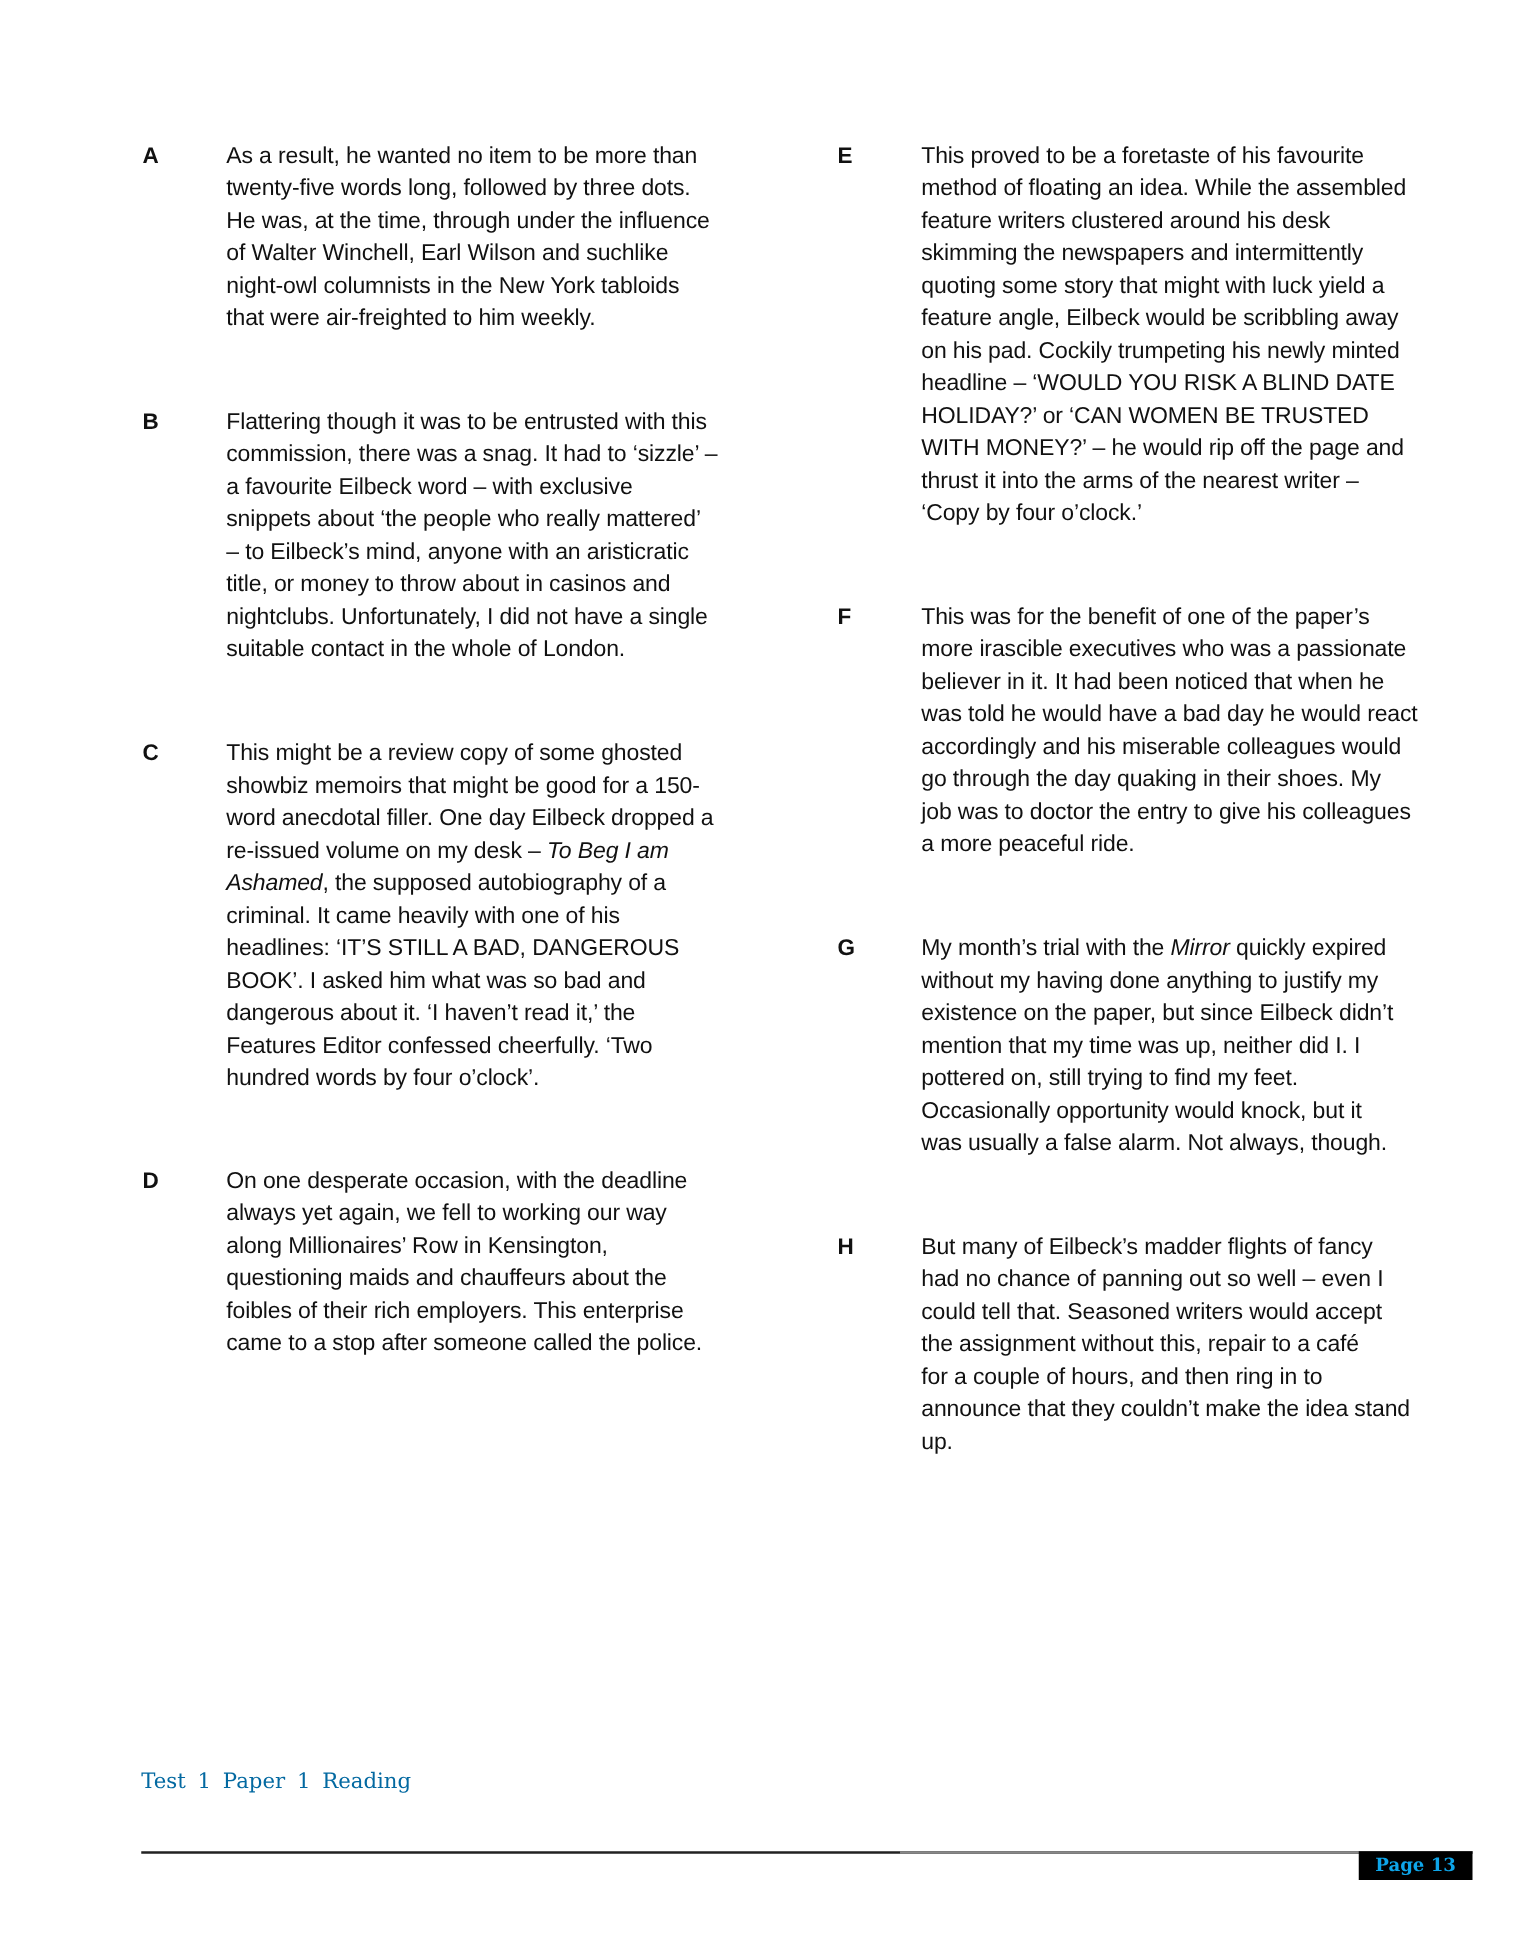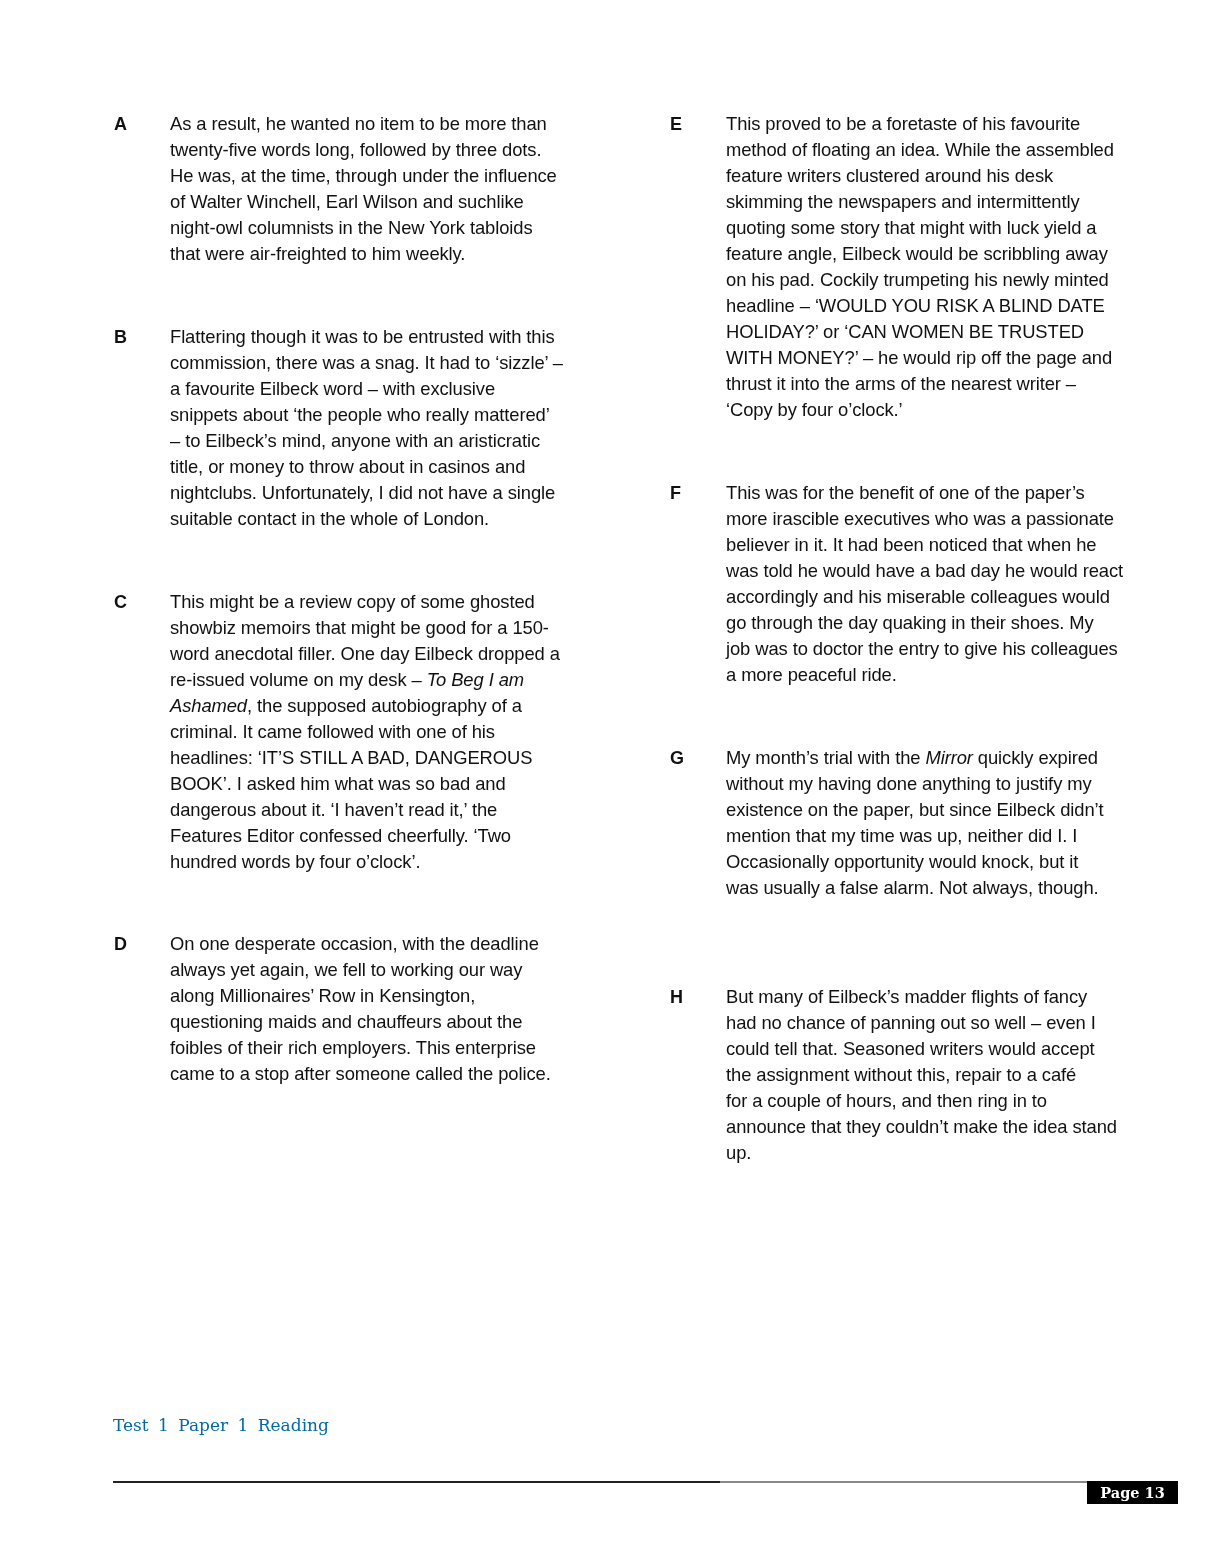--- a/index.html
+++ b/index.html
@@ -28,21 +28,21 @@
     .option .letter {
       position: absolute;
       left: 0;
       top: 0;
       font-weight: bold;
       font-size: 18px;
       line-height: 26px;
     }
     .option .text {
       position: absolute;
-      left: 56px;
+      left: 67px;
       top: 0;
       width: 440px;
       font-size: 18.4px;
       line-height: 26px;
       letter-spacing: -0.1px;
     }
     .option .text .line {
       display: block;
       white-space: nowrap;
     }
@@ -74,21 +74,21 @@
       color: #0369a1;
       word-spacing: 4px;
     }
     .page-badge {
       position: absolute;
       left: 1087px;
       top: 1481px;
       width: 91px;
       height: 23px;
       background: #000000;
-      color: #ffffff;
+      color: #0ea5e9;
       font-family: "DejaVu Serif", serif;
       font-weight: bold;
       font-size: 14.5px;
       line-height: 23px;
       text-align: center;
     }
   </style>
 </head>
 <body>
 
@@ -121,21 +121,21 @@
   </div>
 
   <div class="option" style="left:114px; top:589px;">
     <span class="letter">C</span>
     <div class="text">
       <span class="line">This might be a review copy of some ghosted</span>
       <span class="line">showbiz memoirs that might be good for a 150-</span>
       <span class="line">word anecdotal filler. One day Eilbeck dropped a</span>
       <span class="line"><span>re-issued volume on my desk – </span><em>To Beg I am</em></span>
       <span class="line"><em>Ashamed</em><span>, the supposed autobiography of a</span></span>
-      <span class="line">criminal. It came followed with one of his</span>
+      <span class="line">criminal. It came heavily with one of his</span>
       <span class="line">headlines: ‘IT’S STILL A BAD, DANGEROUS</span>
       <span class="line">BOOK’. I asked him what was so bad and</span>
       <span class="line">dangerous about it. ‘I haven’t read it,’ the</span>
       <span class="line">Features Editor confessed cheerfully. ‘Two</span>
       <span class="line">hundred words by four o’clock’.</span>
     </div>
   </div>
 
   <div class="option" style="left:114px; top:931px;">
     <span class="letter">D</span>
@@ -181,20 +181,21 @@
     </div>
   </div>
 
   <div class="option" style="left:670px; top:745px;">
     <span class="letter">G</span>
     <div class="text">
       <span class="line"><span>My month’s trial with the </span><em>Mirror</em><span> quickly expired</span></span>
       <span class="line">without my having done anything to justify my</span>
       <span class="line">existence on the paper, but since Eilbeck didn’t</span>
       <span class="line">mention that my time was up, neither did I. I</span>
+      <span class="line">pottered on, still trying to find my feet.</span>
       <span class="line">Occasionally opportunity would knock, but it</span>
       <span class="line">was usually a false alarm. Not always, though.</span>
     </div>
   </div>
 
   <div class="option" style="left:670px; top:984px;">
     <span class="letter">H</span>
     <div class="text">
       <span class="line">But many of Eilbeck’s madder flights of fancy</span>
       <span class="line">had no chance of panning out so well – even I</span>

